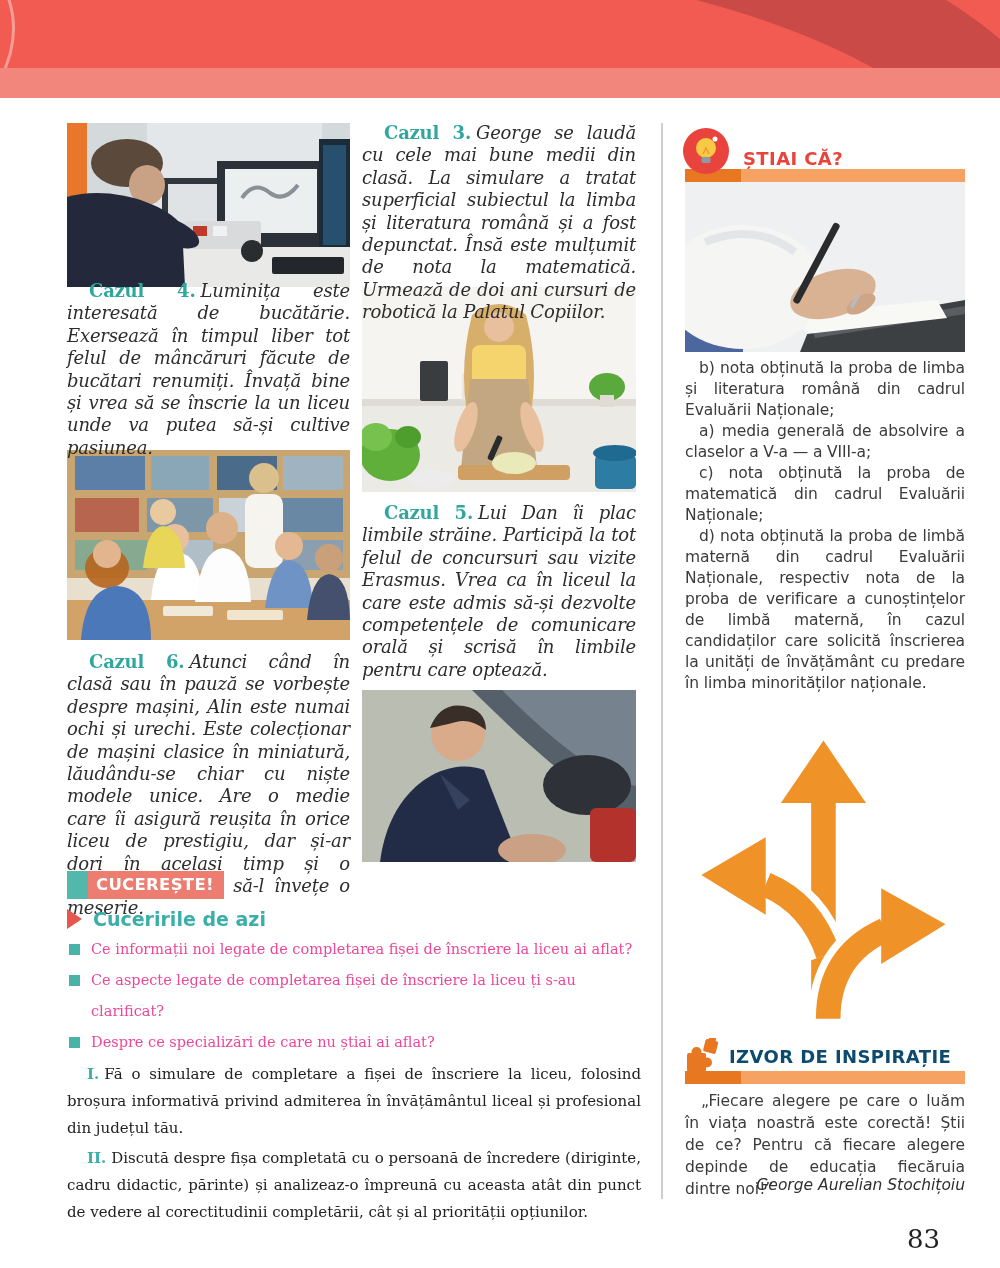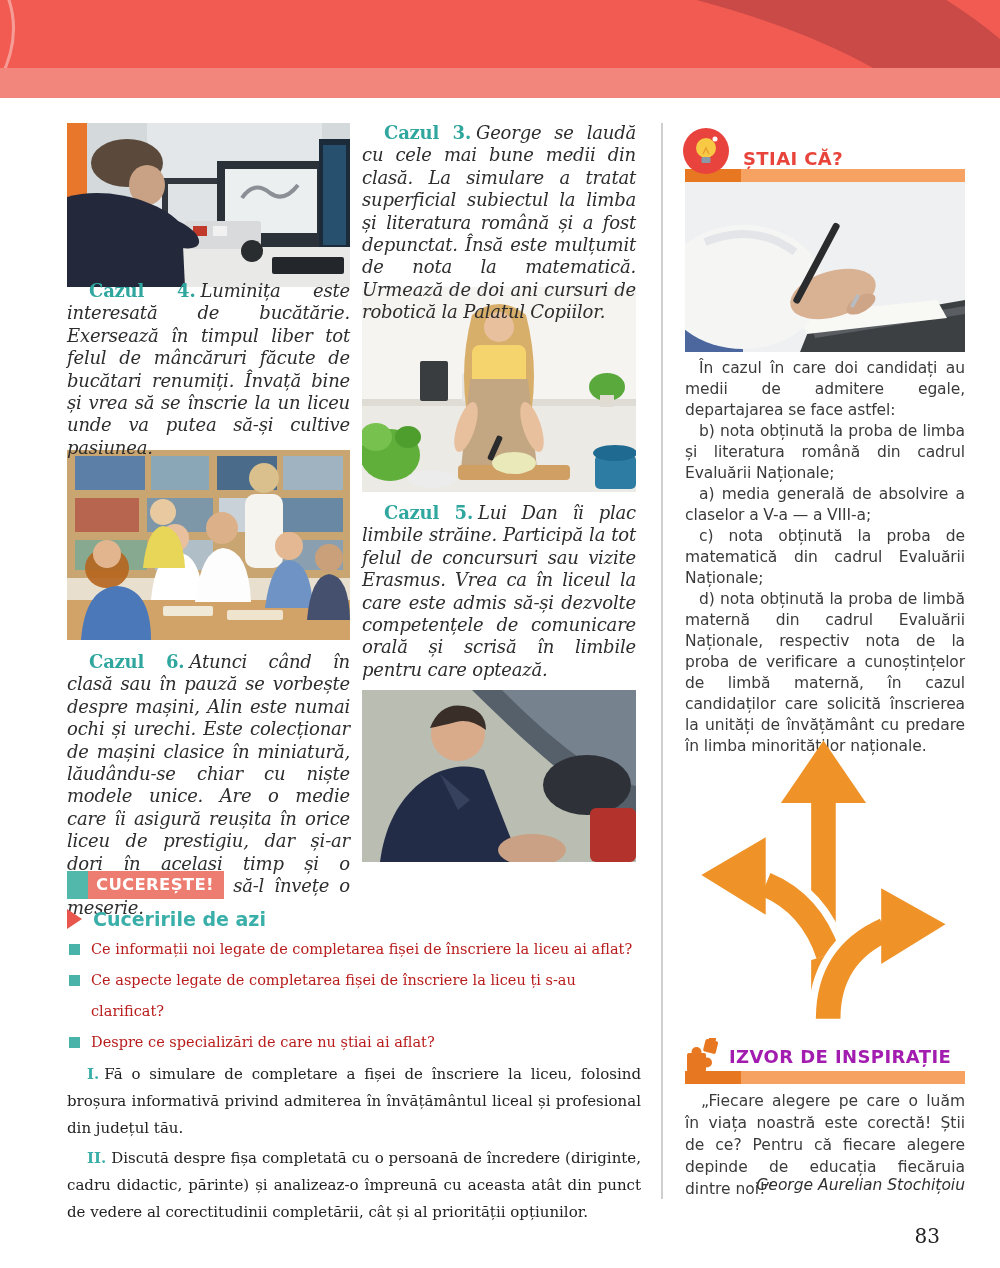--- a/index.html
+++ b/index.html
@@ -32,46 +32,46 @@
   .badge { display:flex; align-items:stretch; height:28px; width:fit-content;border-radius:14px; }
   .badge-square { width:21px; background:#52b8ac; }
   .badge-label { background:#ed7d71; color:#fff; font-weight:bold; font-size:16.5px;
     line-height:28px; padding:0 10px 0 8px; letter-spacing:0.3px; }
   .section-title { display:flex; align-items:center; gap:11px; margin-top:9px;
     color:#3aafa9; font-weight:bold; font-size:19px; }
   .tri { width:0; height:0; border-left:15px solid #e8564d;
     border-top:10px solid transparent; border-bottom:10px solid transparent; }
   .bullets { list-style:none; margin-top:4px; }
   .bullets li { font-family:"DejaVu Serif", serif; font-size:14.5px; line-height:31px;
-    color:#b91c1c; padding-left:24px; position:relative; }
+    color:#ec4899; padding-left:24px; position:relative; }
   .bullets li::before { content:""; position:absolute; left:2px; top:10px;
     width:11px; height:11px; background:#4ab3a9; }
   .tomorrow-title { margin-top:42px; }
   .tpara { font-family:"DejaVu Serif", serif; font-size:15px; line-height:27px;
     color:#222; text-align:justify; text-indent:20px; margin-top:3px; }
   .tpara .roman { color:#3aafa9; font-weight:bold; margin-right:5px; }
 
   
   .sb-header { position:absolute; left:685px; width:280px; height:56px; }
   .sb-bar { position:absolute; bottom:0; left:0; width:100%; height:13px; background:#f6a263; }
   .sb-bar-dark { position:absolute; bottom:0; left:0; width:56px; height:13px; background:#e87722; }
   .know-title { position:absolute; left:58px; top:22px; font-weight:bold; font-size:18px;
     color:#e8443b; letter-spacing:0.4px; }
   .izvor-title { position:absolute; left:44px; top:10px; font-weight:bold; font-size:18px;
-    color:#a21caf; letter-spacing:0.4px; }
+    color:#0c4a6e; letter-spacing:0.4px; }
   .know-text { position:absolute; left:685px; top:358px; width:280px; }
   .know-text p { font-size:15.5px; line-height:21px; color:#3b3b3b; text-align:justify;
     text-indent:14px; letter-spacing:-0.1px; }
   .quote { position:absolute; left:685px; top:1090px; width:280px; font-size:15.5px;
     line-height:22px; color:#3b3b3b; text-align:justify; text-indent:16px; }
   .author { position:absolute; left:685px; top:1176px; width:280px; text-align:right;
     font-style:italic; font-size:15.5px; color:#2f2f2f; }
 
   .page-num { position:absolute; left:880px; top:1224px; width:60px; text-align:right;
-    font-family:"DejaVu Serif", serif; font-size:20px; color:#222; }
+    font-family:"DejaVu Serif", serif; font-size:26px; color:#222; }
 </style>
 </head>
 <body>
 
 <div class="banner">
   <div class="banner-band"></div>
   <svg width="1000" height="98" viewBox="0 0 1000 98">
     <path d="M 695 -50 Q 950 15 1035 150" stroke="#c94a47" stroke-width="96" fill="none"></path>
     <path d="M -28 120 Q 42 40 -6 -30" stroke="rgba(255,255,255,0.4)" stroke-width="3" fill="none"></path>
   </svg>
@@ -240,21 +240,20 @@
     <ellipse cx="58" cy="105" rx="80" ry="62" fill="#f5f5f4"></ellipse>
     <path d="M20 60 Q 70 40 110 70" stroke="#e3e5e8" stroke-width="8" fill="none"></path>
     <ellipse cx="148" cy="112" rx="44" ry="23" fill="#d9b294" transform="rotate(-16 148 112)"></ellipse>
     <ellipse cx="176" cy="122" rx="16" ry="8" fill="#cfa588" transform="rotate(-30 176 122)"></ellipse>
     <rect x="128" y="36" width="7" height="90" rx="3" fill="#2a2b2d" transform="rotate(28 131 81)"></rect>
     <rect x="168" y="112" width="4" height="14" fill="#b8bcc0" transform="rotate(28 170 119)"></rect>
   </svg>
 </div>
 
 <div class="know-text">
-  <p>În cazul în care doi candidați au medii de admitere egale, departajarea se face astfel:</p>
   <p>b) nota obținută la proba de limba și literatura română din cadrul Evaluării Naționale;</p>
   <p>a) media generală de absolvire a claselor a V-a — a VIII-a;</p>
   <p>c) nota obținută la proba de matematică din cadrul Evaluării Naționale;</p>
   <p>d) nota obținută la proba de limbă maternă din cadrul Evaluării Naționale, respectiv nota de la proba de verificare a cunoștințelor de limbă maternă, în cazul candidaților care solicită înscrierea la unități de învățământ cu predare în limba minorităților naționale.</p>
 </div>
 
 <svg class="abs" style="left:690px; top:730px;" width="265" height="290" viewBox="0 0 280 300">
   <rect x="128" y="66" width="26" height="234" fill="#ef9329"></rect>
   <polygon points="141,8 96,74 186,74" fill="#ef9329"></polygon>
   <path d="M 146 234 Q 128 180 80 160" stroke="#ffffff" stroke-width="42" fill="none"></path>

